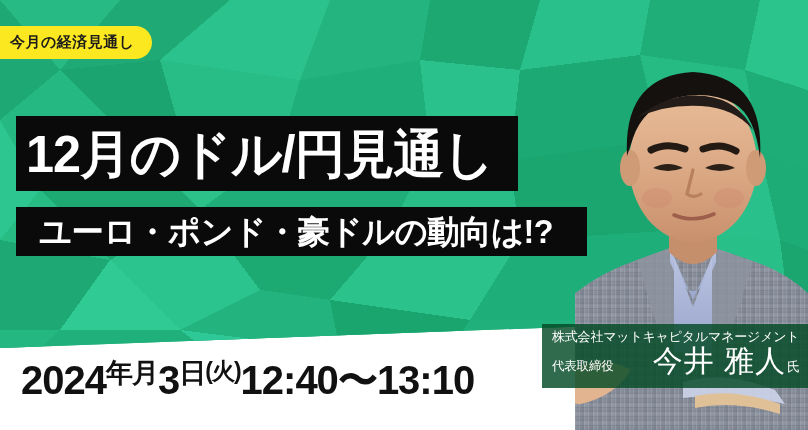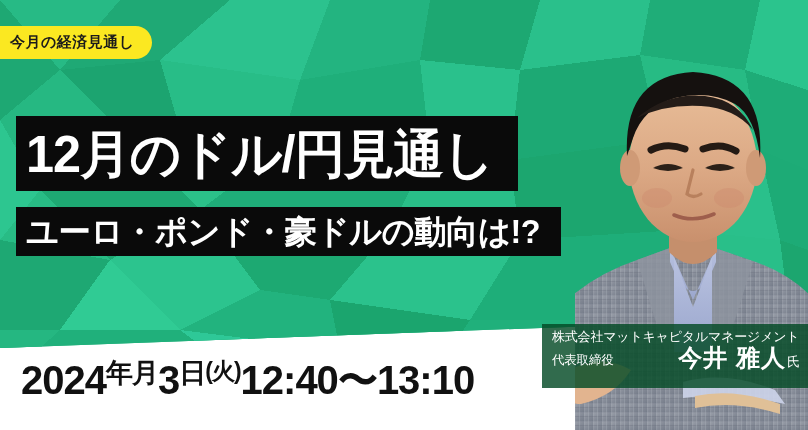--- a/index.html
+++ b/index.html
@@ -82,21 +82,21 @@
     letter-spacing:-1px;
     line-height:1;
     transform:scaleX(.97);
     transform-origin:left center;
   }
 
   .subtitle-box {
     position:absolute;
     left:16px; top:207px;
     height:49px;
-    padding:0 10px;
+    padding:0 23px;
     display:flex;
     align-items:center;
     background:#0a0a0a;
     white-space:nowrap;
   }
   .subtitle-box .txt {
     font-size:33px;
     font-weight:bold;
     color:#ffffff;
     letter-spacing:-.5px;
@@ -146,22 +146,22 @@
     letter-spacing:-.2px;
     white-space:nowrap;
     padding-bottom:2px;
   }
   .speaker-name-wrap {
     display:flex;
     align-items:baseline;
     white-space:nowrap;
   }
   .speaker-name {
-    font-size:24px;
-    font-weight:bold;
+    font-size:30px;
+    font-weight:normal;
     line-height:1;
     letter-spacing:1px;
   }
   .speaker-honorific {
     font-size:13px;
     line-height:1;
     padding-left:1px;
   }
 </style>
 </head>

